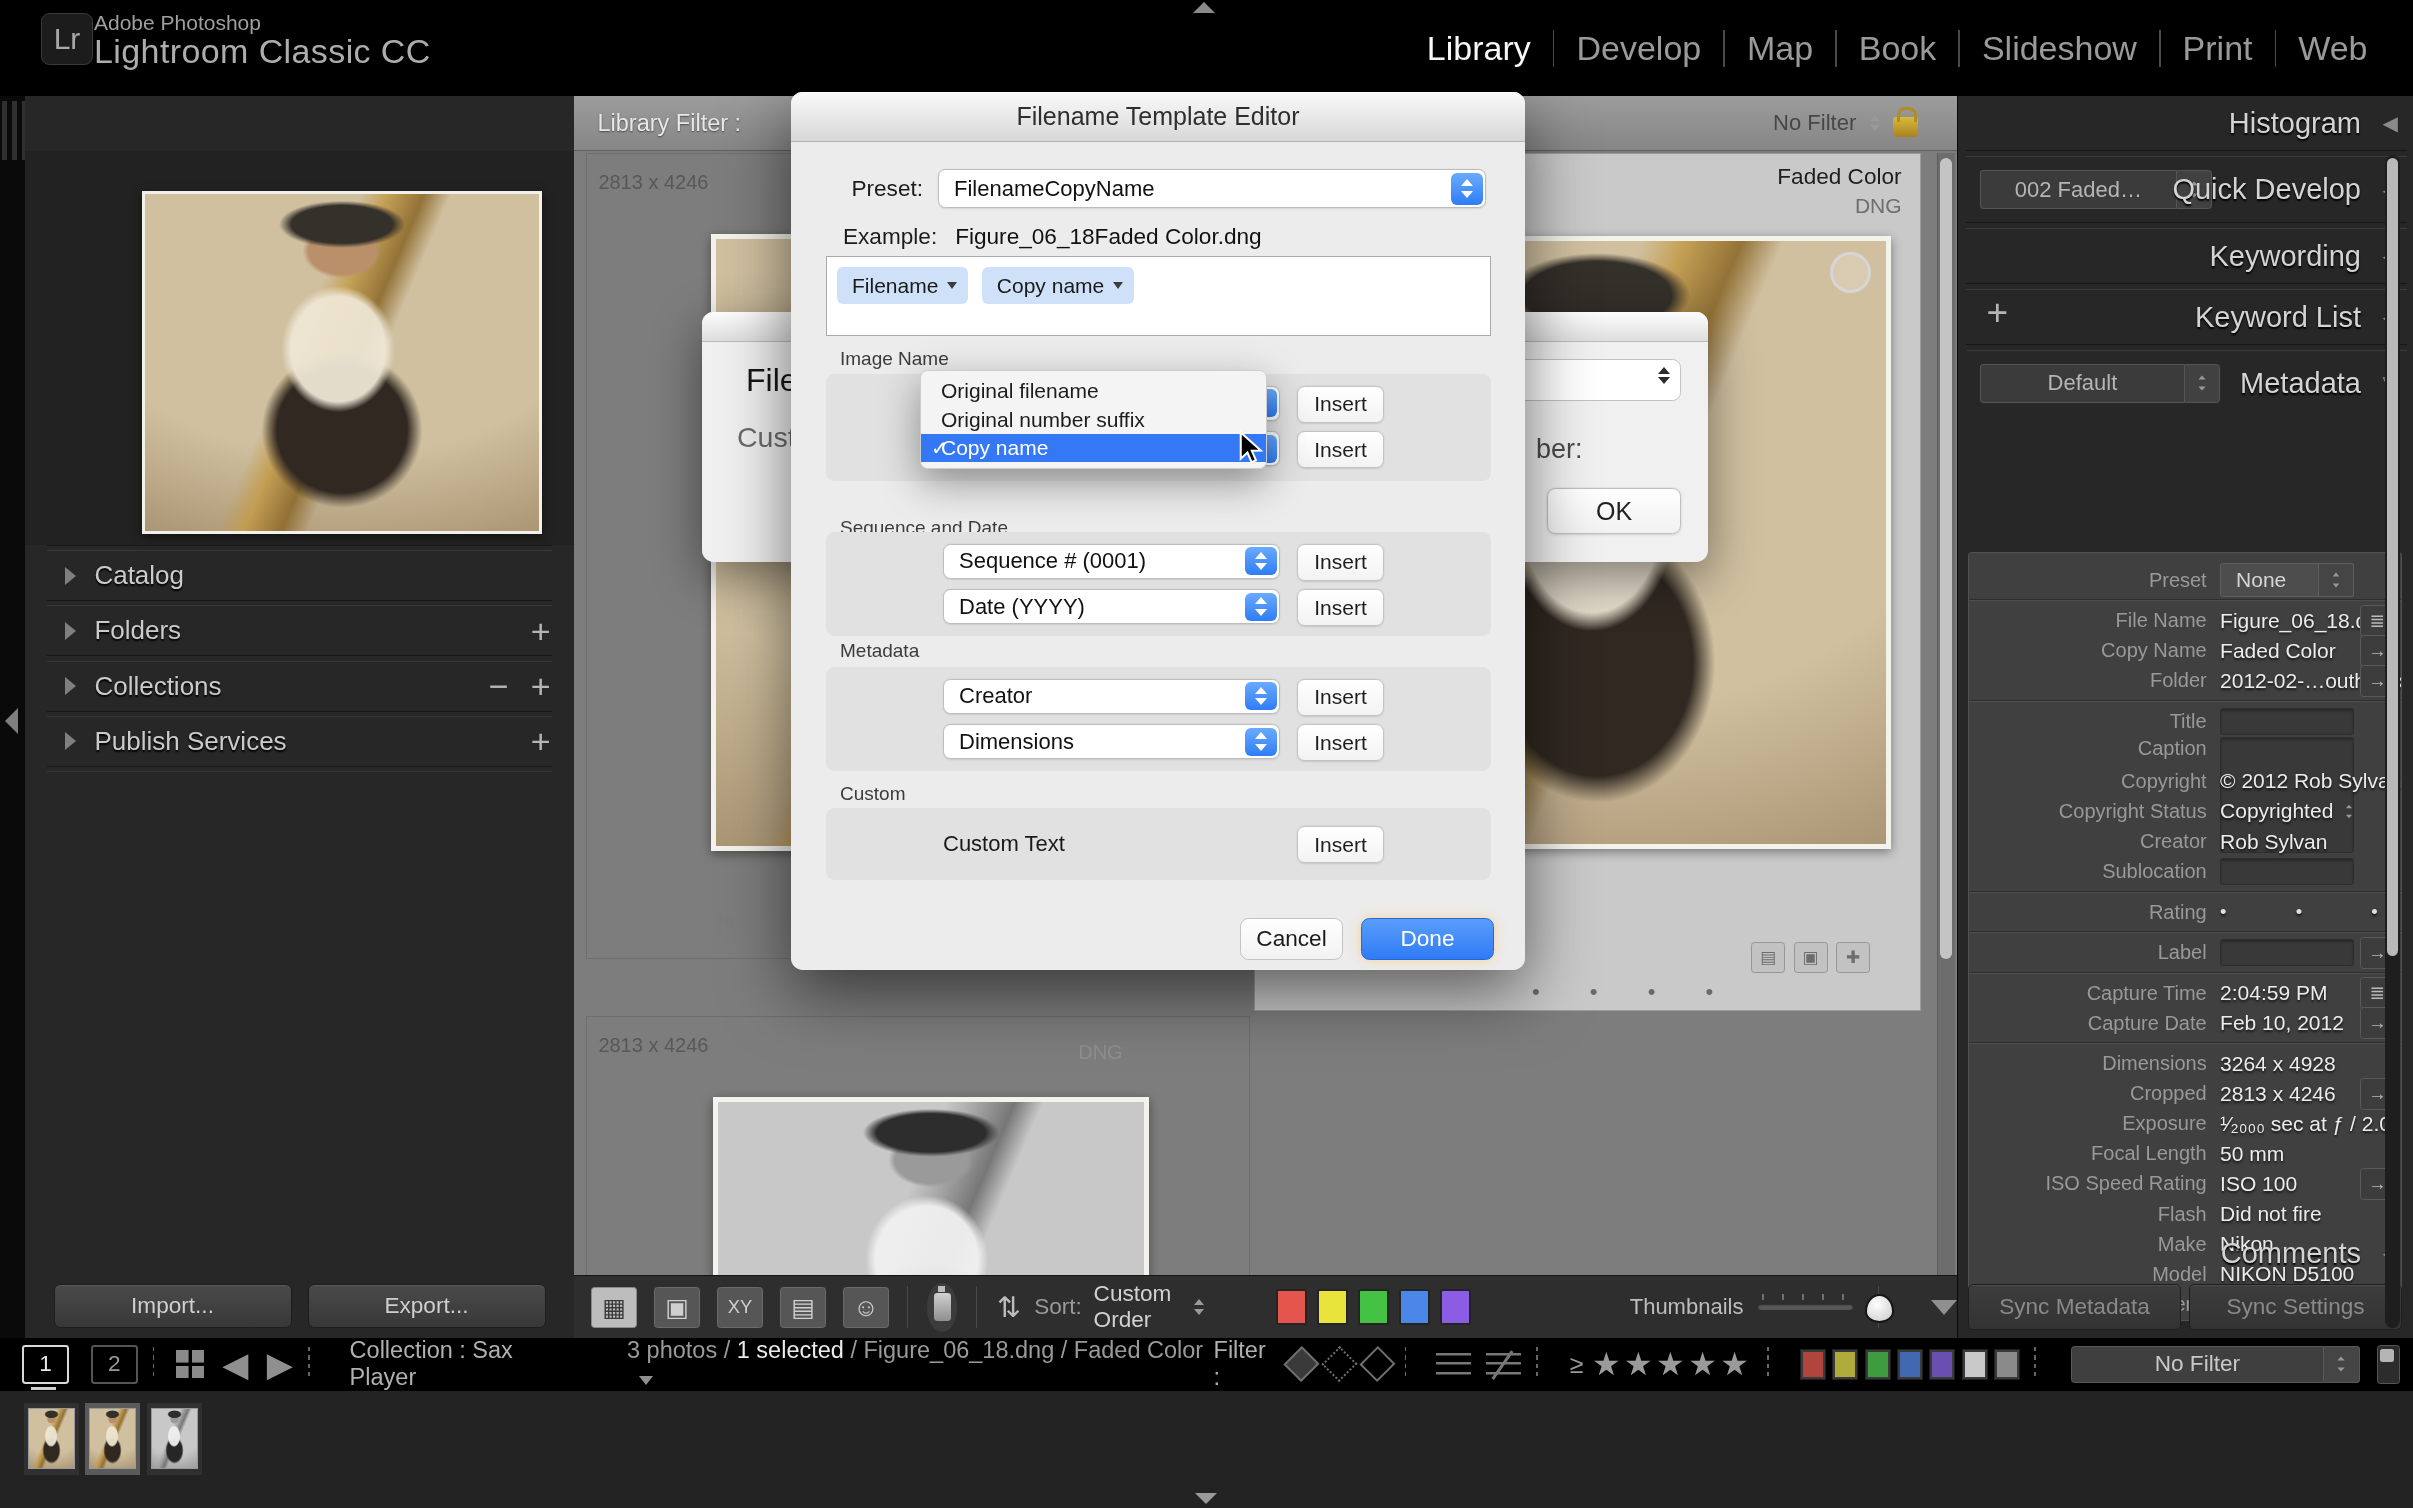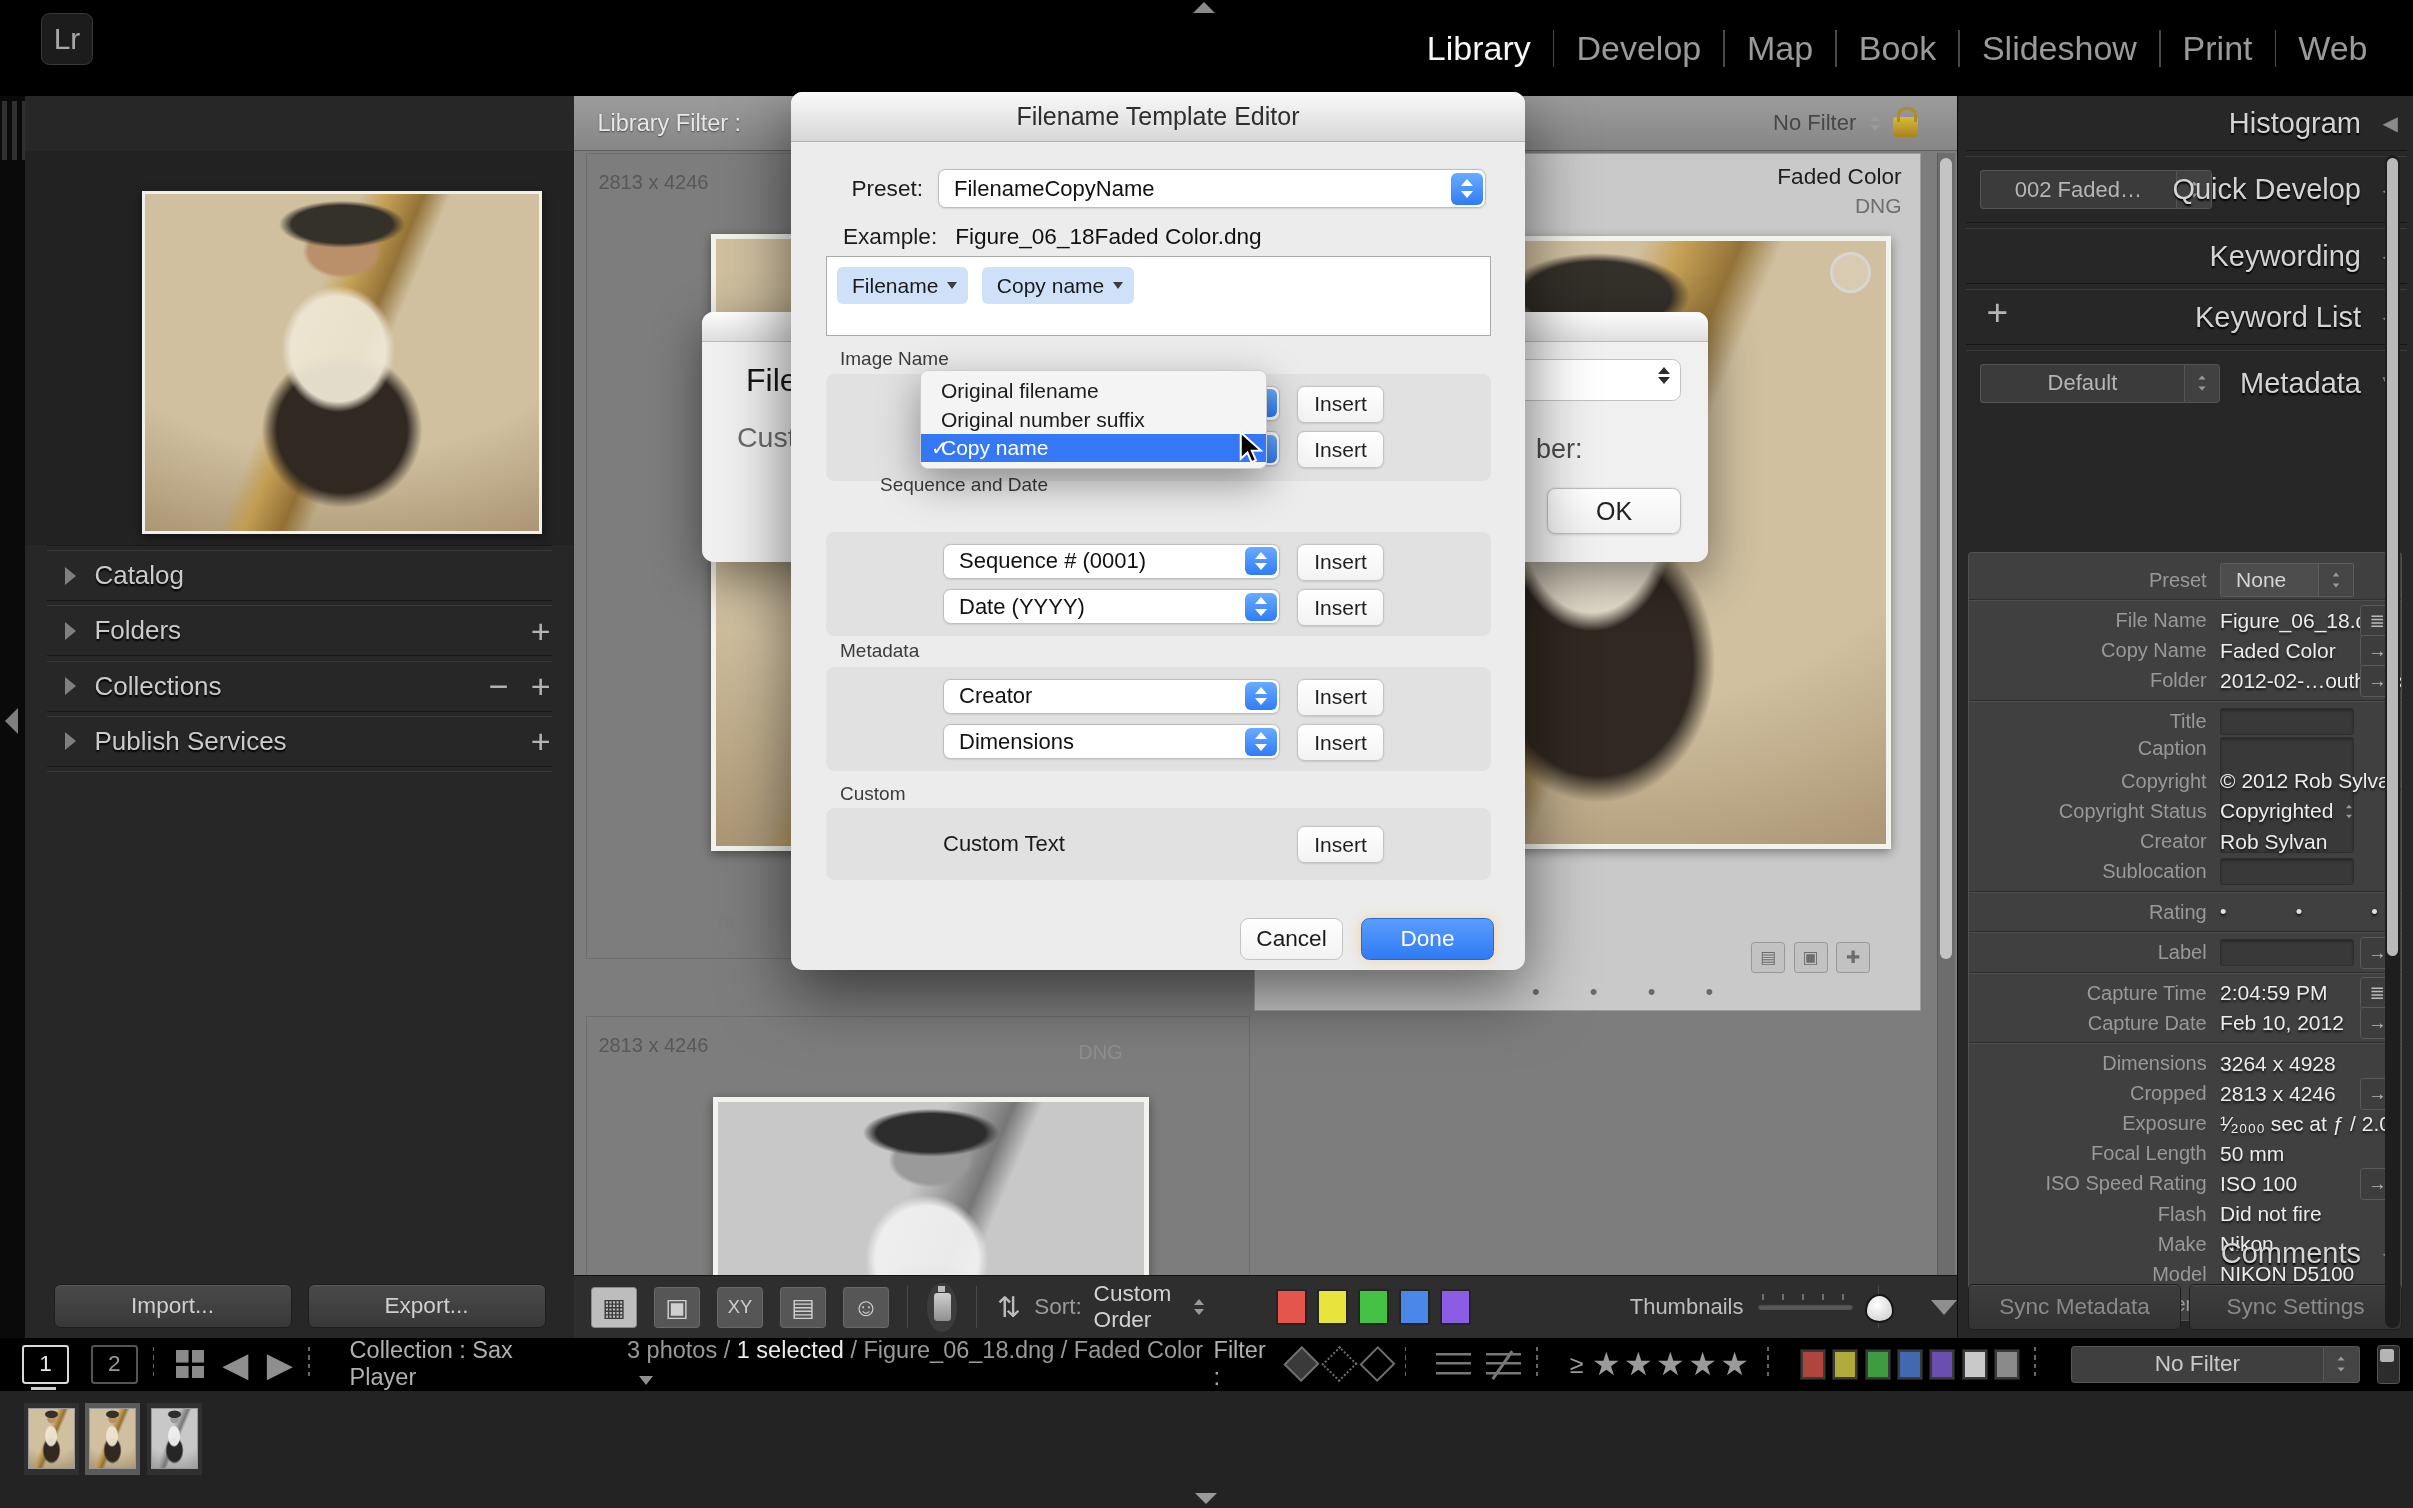--- a/index.html
+++ b/index.html
@@ -247,20 +247,24 @@
             border:1.7px solid #2468d8;border-radius:8.4px;font-size:22.6px;color:#fff;
             display:flex;align-items:center;justify-content:center;box-shadow:0 0 11.7px rgba(255,190,90,.55);}
 </style>
 </head>
 <body>
 
 <div id="screen">
 
   <div class="topbar">
     <div class="logo-box">Lr</div>
+    <div class="brand">
+      <div class="b1">Adobe Photoshop</div>
+      <div class="b2">Lightroom Classic CC</div>
+    </div>
     <div class="top-collapse"></div>
     <div class="modules">
         <span class="module active">Library</span>
         <span class="msep"></span>
         <span class="module">Develop</span>
         <span class="msep"></span>
         <span class="module">Map</span>
         <span class="msep"></span>
         <span class="module">Book</span>
         <span class="msep"></span>
@@ -705,21 +709,21 @@
             <span class="sel-text"></span>
             <span class="blue-st">
               <i class="chev-up"></i>
               <i class="chev-dn"></i>
             </span>
           </span>
         <span class="insert-btn">Insert</span>
       </div>
     </div>
 
-    <div class="sec-label" style="top:382px;margin-left:40px;">Sequence and Date</div>
+    <div class="sec-label" style="top:425px;">Sequence and Date</div>
     <div class="fte-section" style="top:440px;height:104px;" id="seq-section">
         <div class="drow" style="top:11.7px;">
      <span class="mac-select">
        <span class="sel-text">Sequence # (0001)</span>
        <span class="blue-st">
               <i class="chev-up"></i>
               <i class="chev-dn"></i>
             </span>
      </span>
      <span class="insert-btn">Insert</span>

